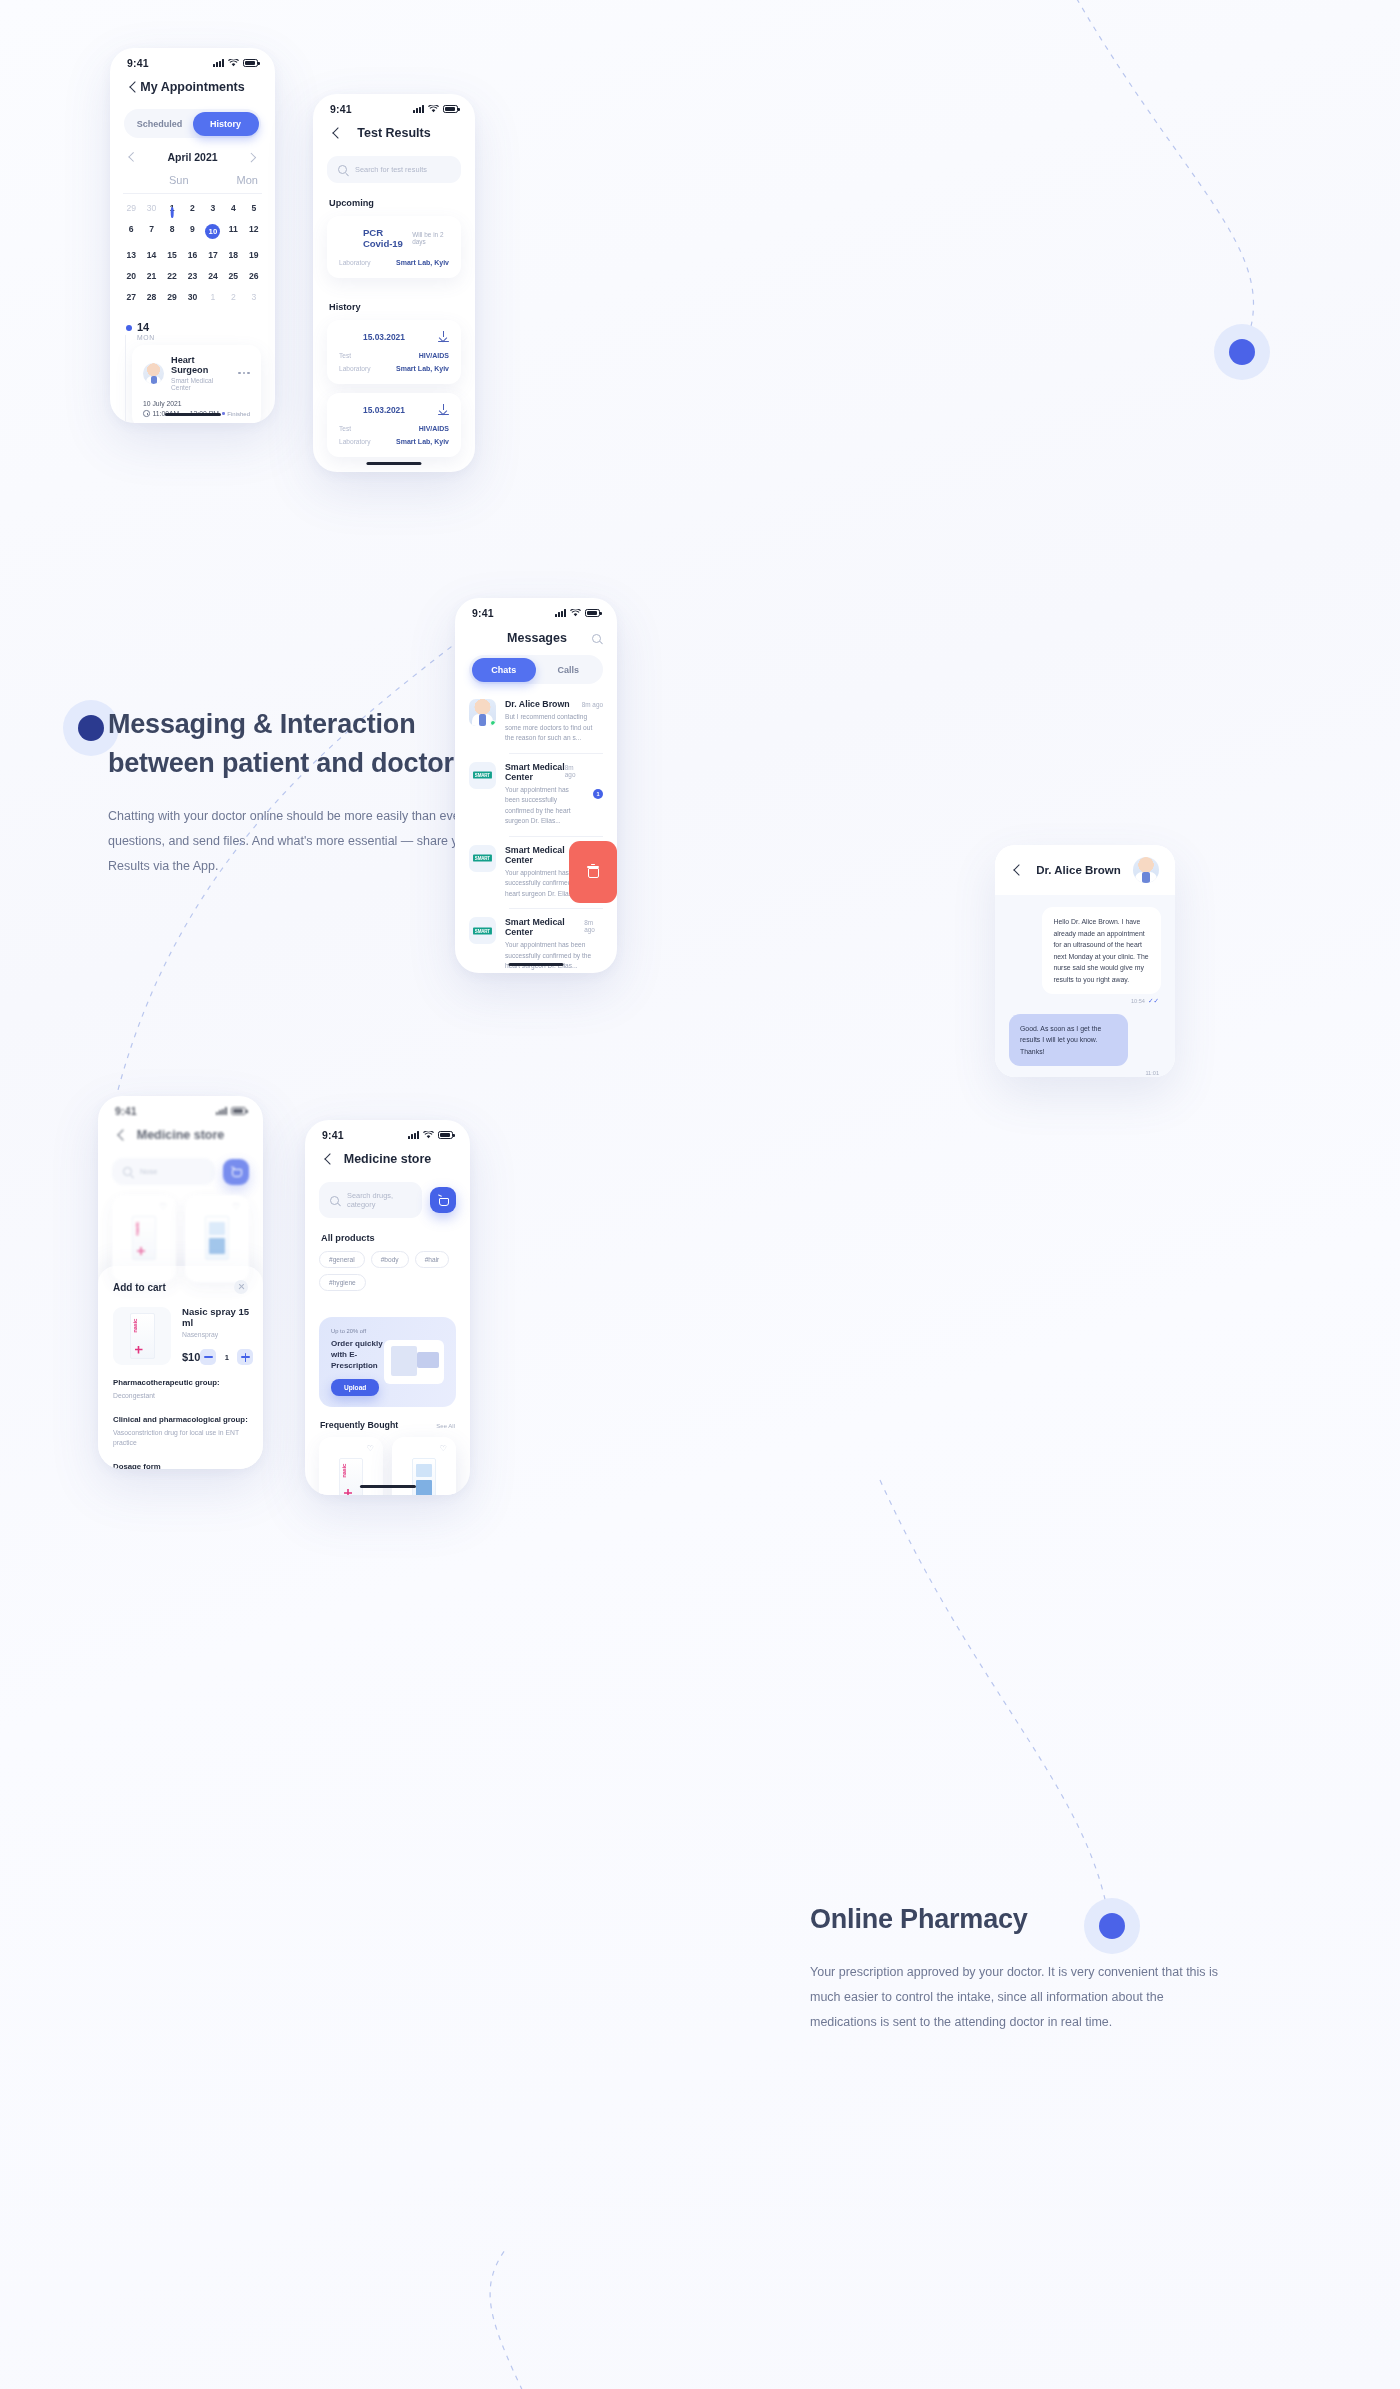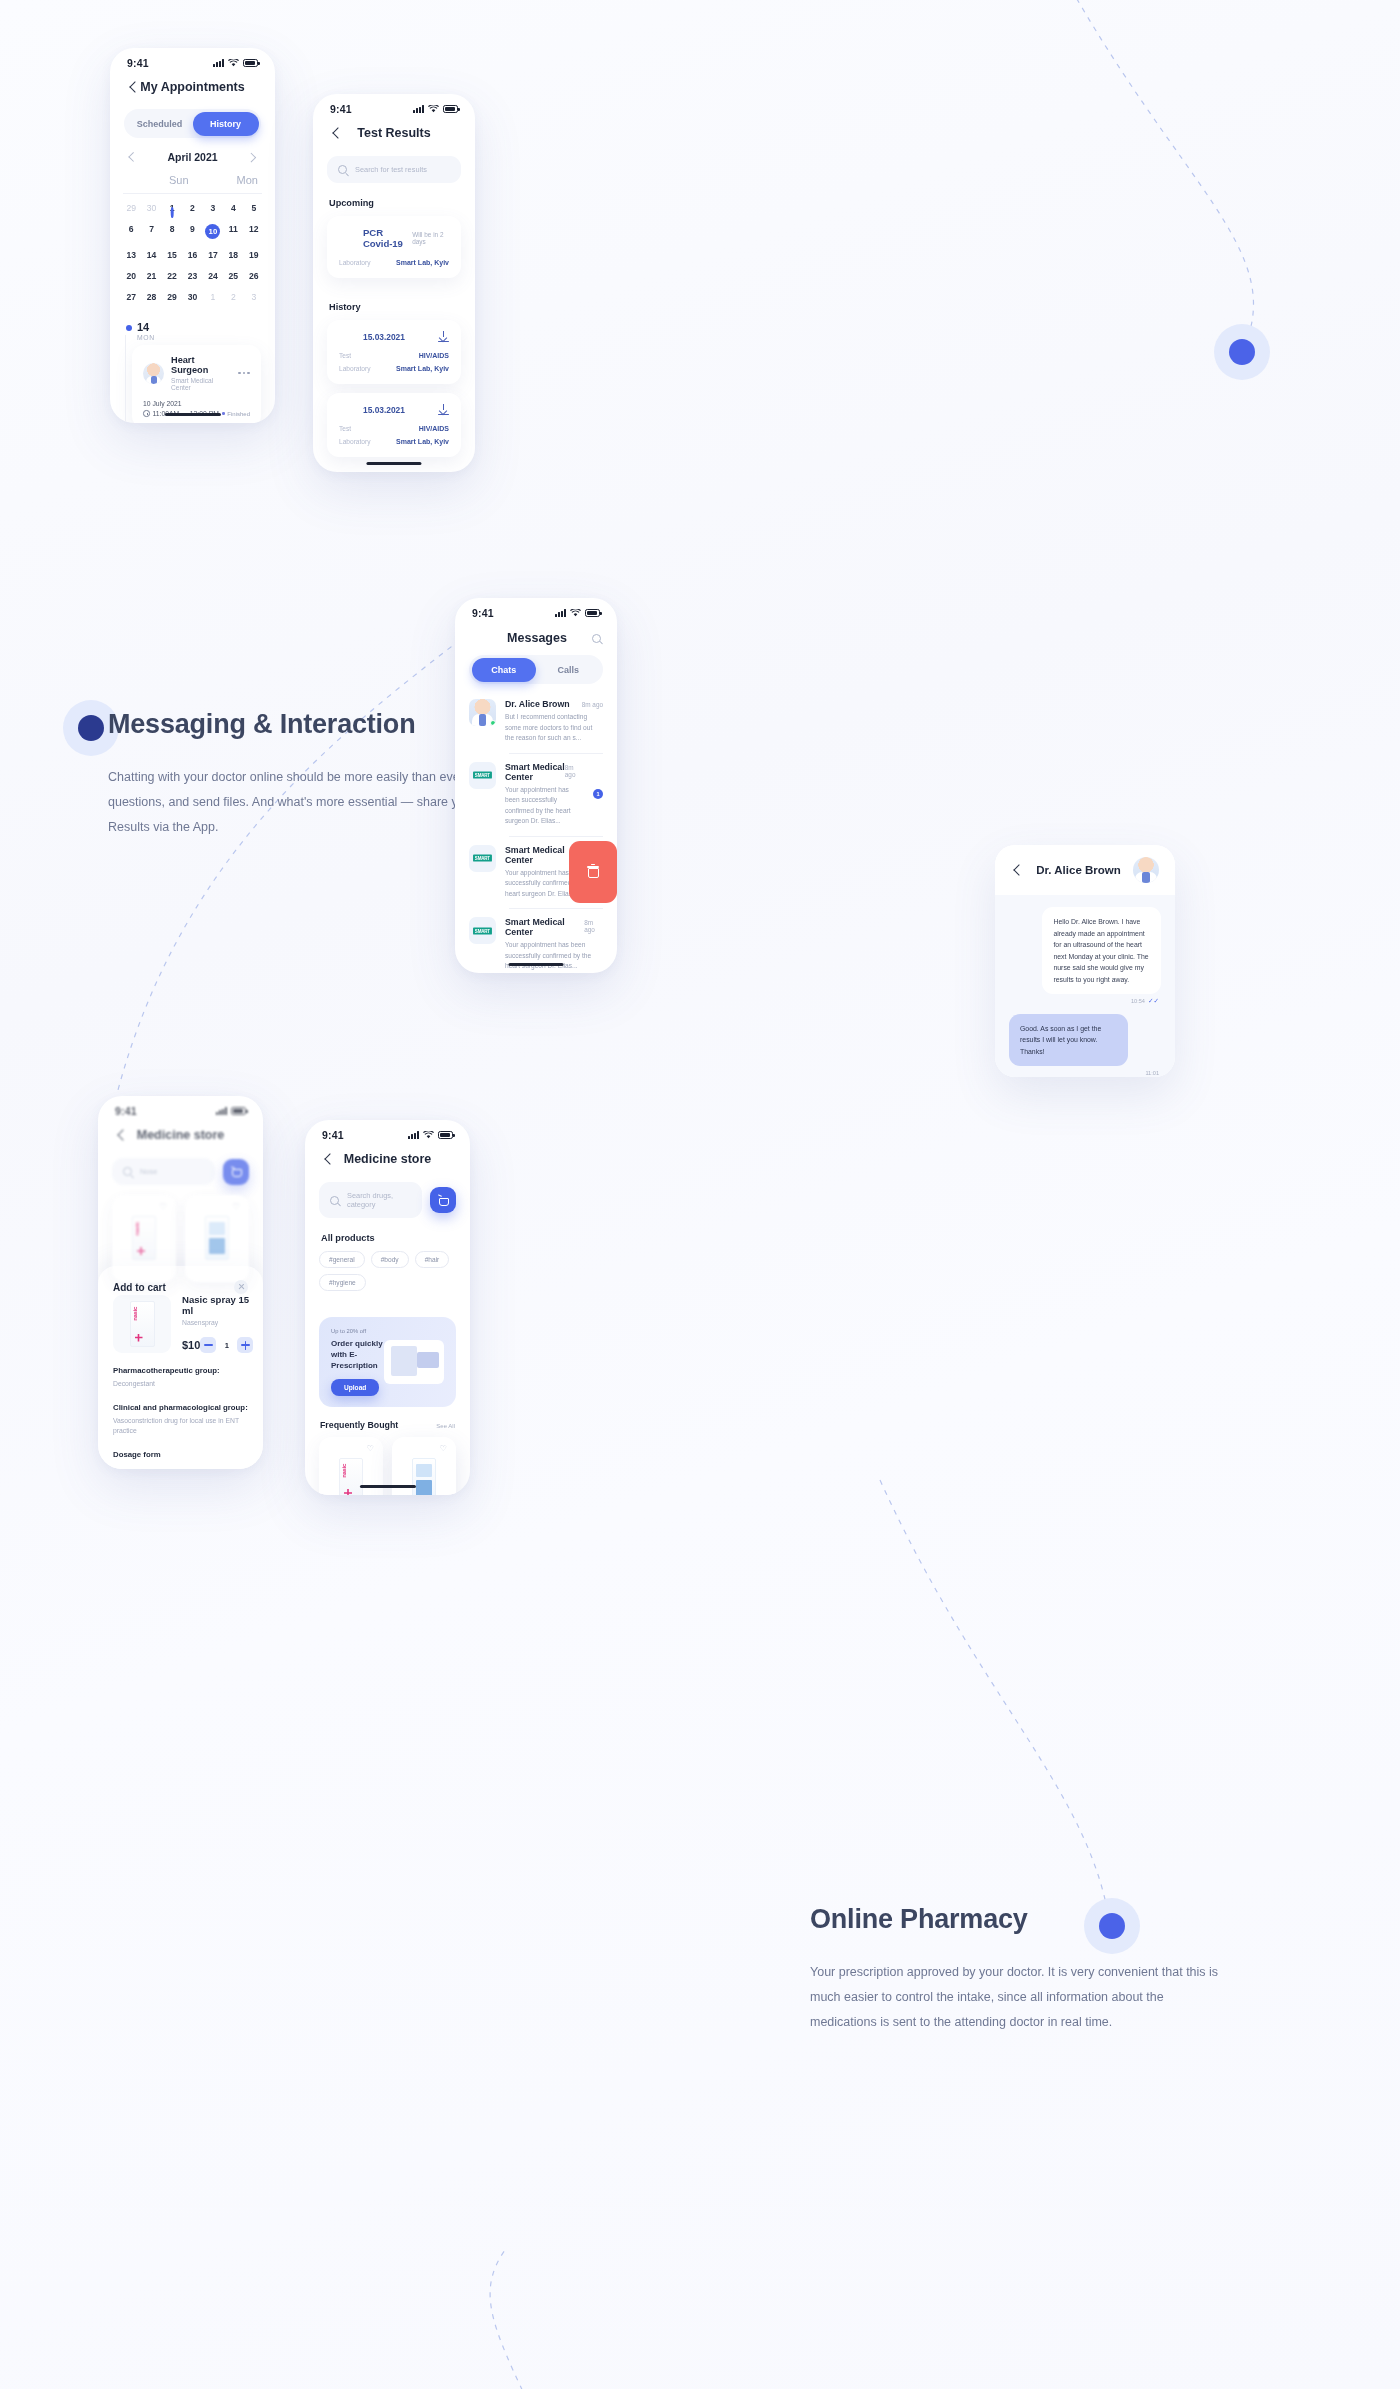--- a/index.html
+++ b/index.html
@@ -204,21 +204,21 @@
   .box-naso::after{content:"";position:absolute;left:3px;bottom:5px;right:3px;height:16px;background:#7fb0e3;border-radius:1px}
 
   
   .detail-card { background:#fff; border-radius:18px 18px 0 0; padding: 14px 15px 16px;
       box-shadow: 0 -6px 22px rgba(90,104,160,.10); }
   .dc-h { display:flex;align-items:center; }
   .dc-h .t { font-size:10px;font-weight:700;color:#1e2639; }
   .xbtn { margin-left:auto;width:14px;height:14px;border-radius:50%;background:#eef1f7;position:relative; }
   .xbtn::before,.xbtn::after{content:"";position:absolute;left:3.5px;top:6.3px;width:7px;height:1.2px;background:#aeb6ca;border-radius:1px}
   .xbtn::before{transform:rotate(45deg)} .xbtn::after{transform:rotate(-45deg)}
-  .dc-prod { display:flex;gap:11px;margin-top:0;align-items:center; }
+  .dc-prod { display:flex;gap:11px;margin-top:12px;align-items:center; }
   .dc-img { width:58px;height:58px;border-radius:9px;background:#f7f9fc;display:flex;align-items:center;justify-content:center;flex:0 0 58px; }
   .dc-name { font-size:9.6px;font-weight:700;color:#1e2639; }
   .dc-sub { font-size:6.8px;color:#a9b0c3;margin-top:3px; }
   .dc-row2 { display:flex;align-items:center;margin-top:11px; }
   .dc-price { font-size:11px;font-weight:700;color:#1e2639; }
   .stepper { margin-left:auto;display:flex;align-items:center;gap:7px; }
   .stp { width:16px;height:16px;border-radius:5px;background:#dfe6fb;position:relative; }
   .stp::before{content:"";position:absolute;left:3.5px;top:7.4px;width:9px;height:1.4px;background:#4562e8;border-radius:1px}
   .stp.plus::after{content:"";position:absolute;left:7.3px;top:3.5px;width:1.4px;height:9px;background:#4562e8;border-radius:1px}
   .qty { font-size:7.6px;color:#1e2639;font-weight:600;min-width:7px;text-align:center; }
@@ -450,20 +450,21 @@
       </div>
     <div class="home-ind"></div>
   </div>
 
   <div class="dot-wrap" style="left:63px; top:700px;">
     <div class="dot-core"></div>
   </div>
 
   <div class="textblock" style="left:108px; top:705px; width:420px;">
     <div class="tb-title">Messaging &amp; Interaction</div>
+    <div class="tb-title">between patient and doctor</div>
     <div class="tb-body">Chatting with your doctor online should be more easily than ever. Ask questions, and send files. And what's more essential — share your Test Results via the App.</div>
   </div>
 
   <div class="phone" style="left:455px; top:598px; width:162px; height:375px;">
     <div class="statusbar">
       <div class="sb-time">9:41</div>
       <div class="sb-icons">
         <span class="bars">
             <i></i>
             <i></i>

